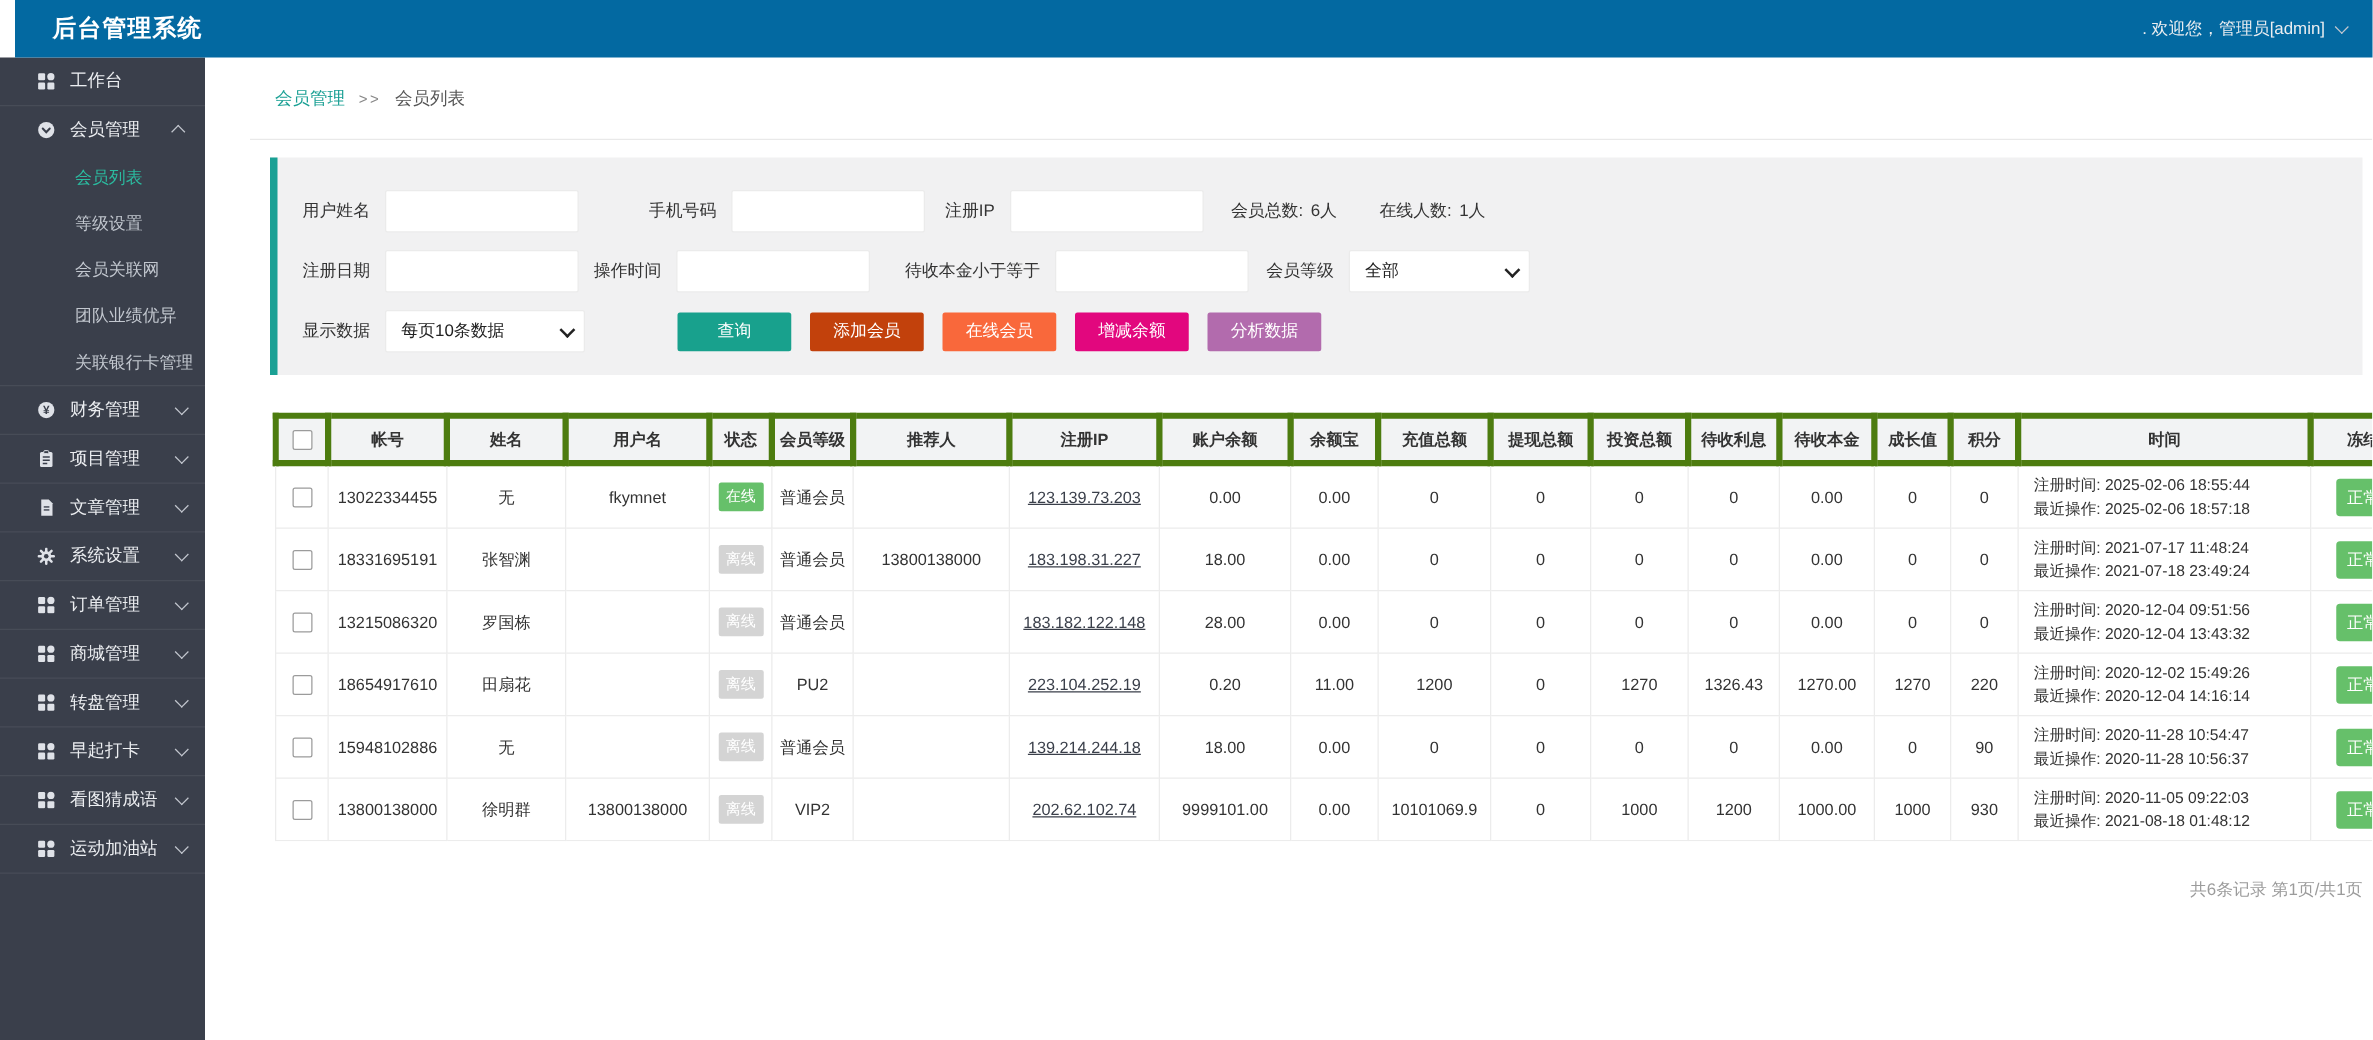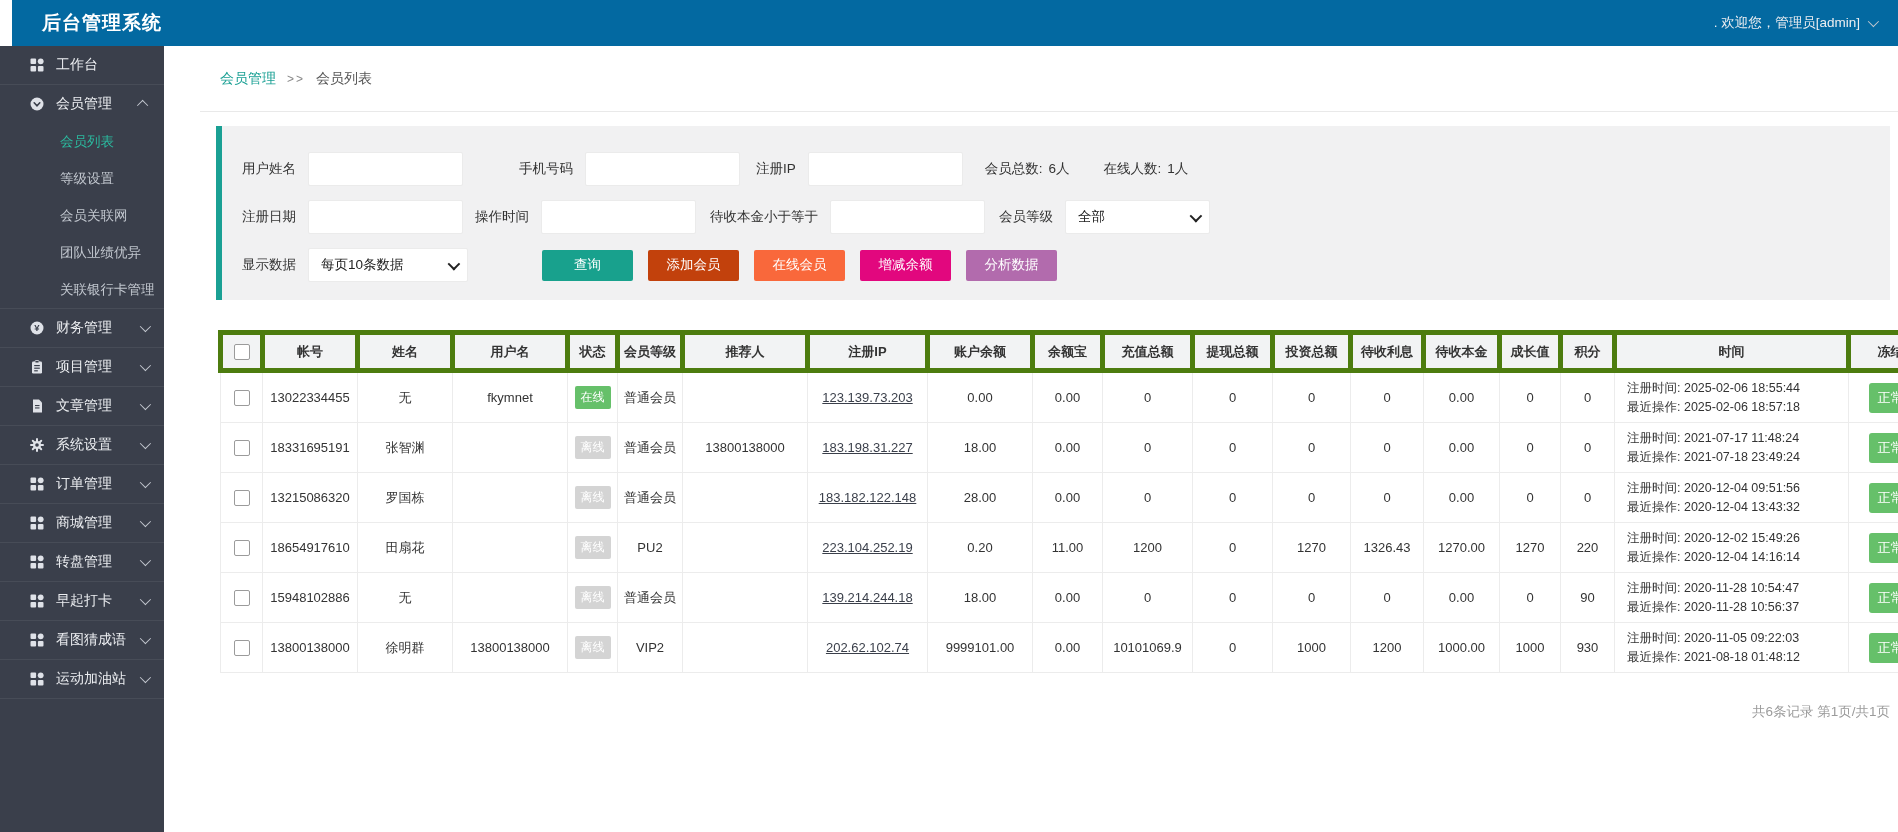--- a/index.html
+++ b/index.html
@@ -283,21 +283,21 @@
         <span>在线人数:</span>
         <span>1人</span>
       </span>
     </div>
 
     <div class="f-row">
       <span class="f-label">注册日期</span>
       <input class="f-input" value="" style="">
       <span class="f-label" style="margin-left:12px">操作时间</span>
       <input class="f-input" value="" style="">
-      <span class="f-label" style="margin-left:14px">待收本金小于等于</span>
+      <span class="f-label" style="margin-left:28px">待收本金小于等于</span>
       <input class="f-input" value="" style="">
       <span class="f-label" style="margin-left:14px">会员等级</span>
       <span class="f-select" style="width:145px">
         <span>全部</span>
         <span class="sel-chev"></span>
       </span>
     </div>
 
     <div class="f-row" style="margin-bottom:0">
       <span class="f-label">显示数据</span>

